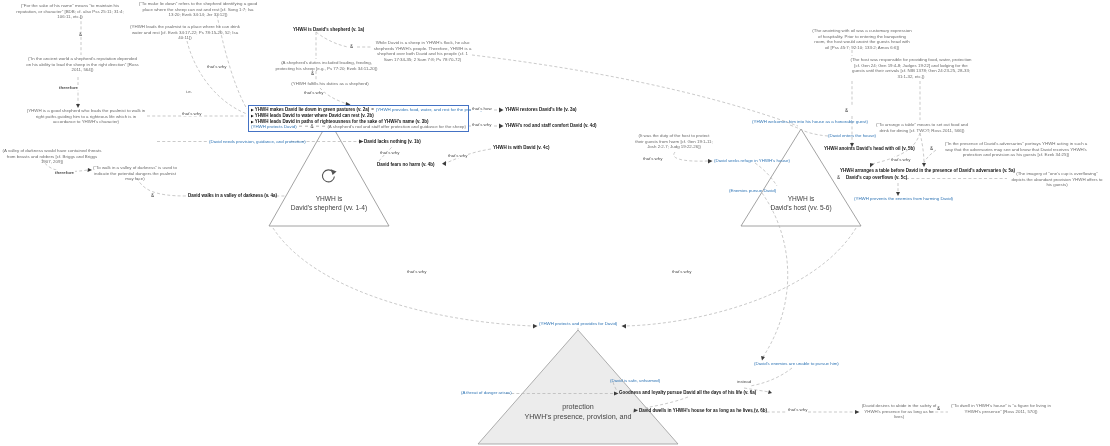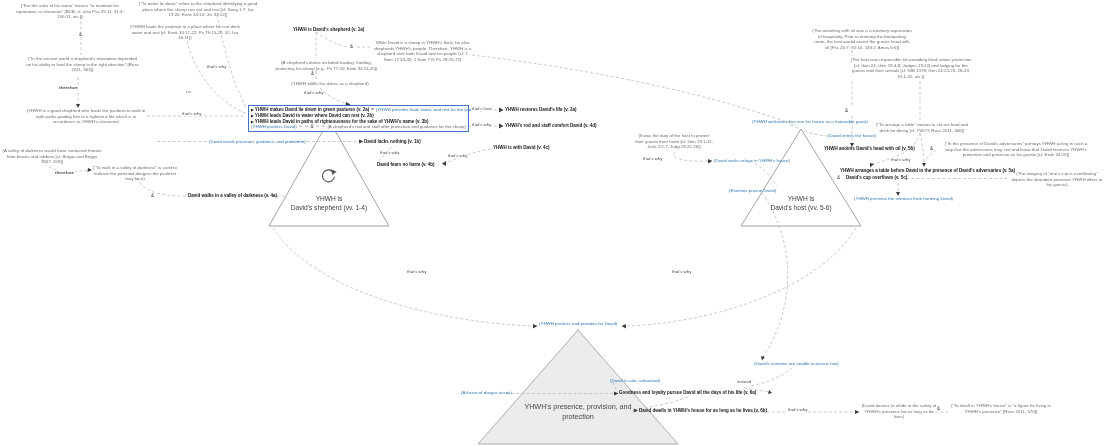--- a/index.html
+++ b/index.html
@@ -174,22 +174,22 @@
 
   <div class="tri-label" style="left:269px;top:194px;width:120px;">
     <div>YHWH is</div>
     <div>David's shepherd (vv. 1-4)</div>
   </div>
   <div class="tri-label" style="left:741px;top:194px;width:120px;">
     <div>YHWH is</div>
     <div>David's host (vv. 5-6)</div>
   </div>
   <div class="tri-label big" style="left:478px;top:402px;width:200px;">
+    <div>protection</div>
     <div>YHWH's presence, provision, and</div>
-    <div>protection</div>
   </div>
 
   <div class="note" style="left:812px;top:28px;width:100px;">(The anointing with oil was a customary expression of hospitality. Prior to entering the banqueting room, the host would anoint the guests head with oil [Pss 45:7; 92:10; 133:2; Amos 6:6])</div>
   <div class="note" style="left:850px;top:57px;width:122px;">(The host was responsible for providing food, water, protection [cf. Gen 24; Gen 19:4-8; Judges 19:22] and lodging for the guests until their arrivals [cf. NIB 1378; Gen 24:23-25, 28-33; 31:1-32, etc.])</div>
   <div class="lbl amp" style="left:844px;top:108px;">&amp;</div>
   <div class="inf" style="left:752px;top:119px;">(YHWH welcomes him into his house as a honorable guest)</div>
   <div class="note" style="left:876px;top:122px;width:92px;">("To arrange a table" means to set out food and drink for dining [cf. TWOT; Ross 2011, 566])</div>
   <div class="inf" style="left:828px;top:133px;">(David enters the house)</div>
   <div class="stmt" style="left:824px;top:146px;">YHWH anoints David's head with oil (v. 5b)</div>
   <div class="note" style="left:941px;top:141px;width:150px;">("In the presence of David's adversaries" portrays YHWH acting in such a way that the adversaries may see and know that David receives YHWH's protection and provision as his guests [cf. Ezek 34:25])</div>

